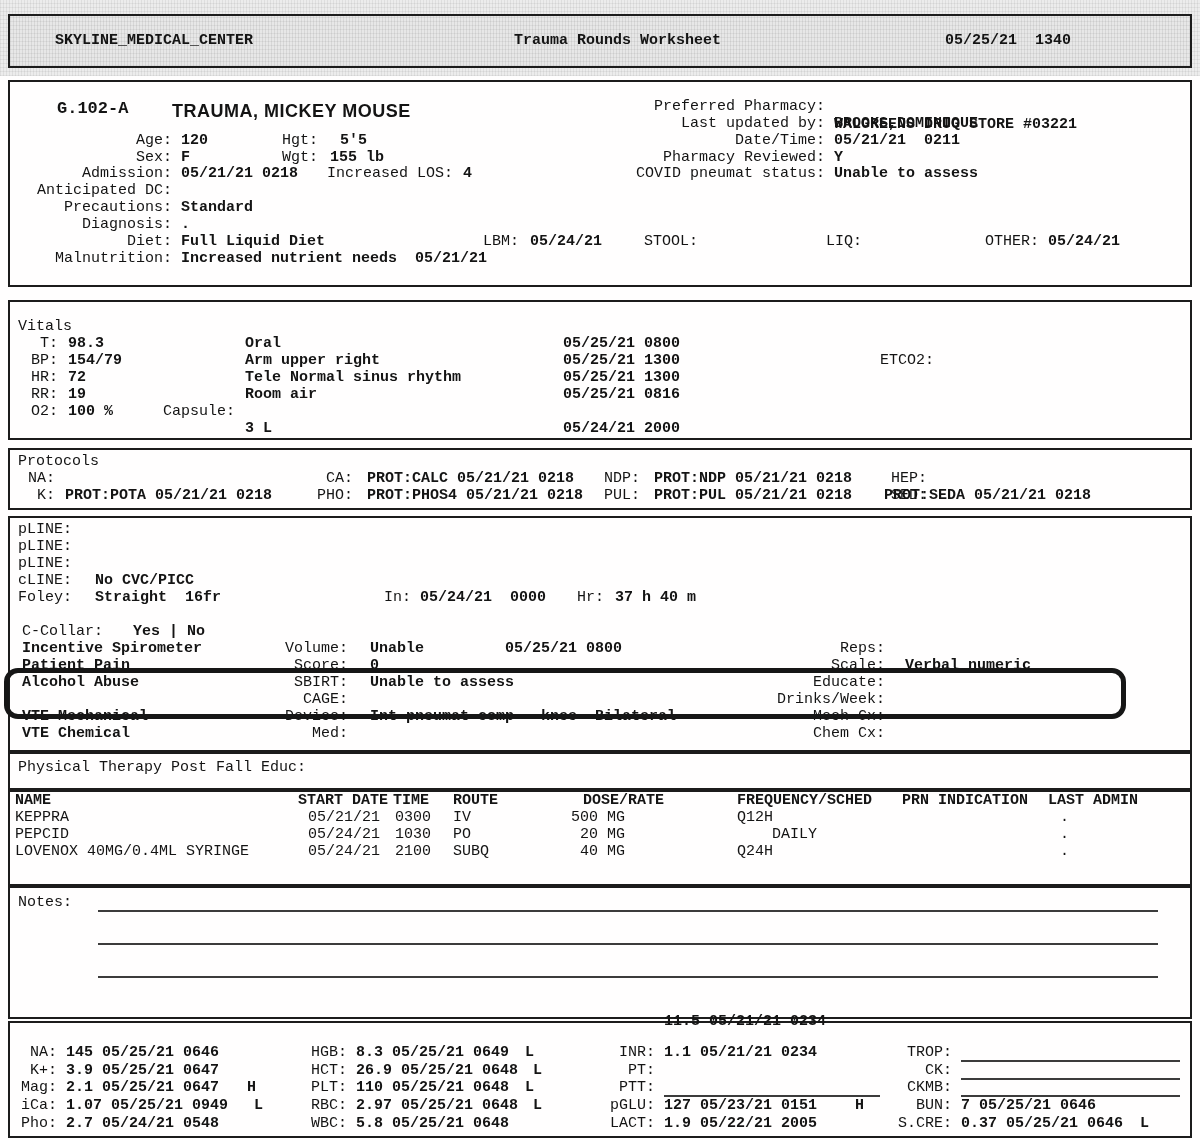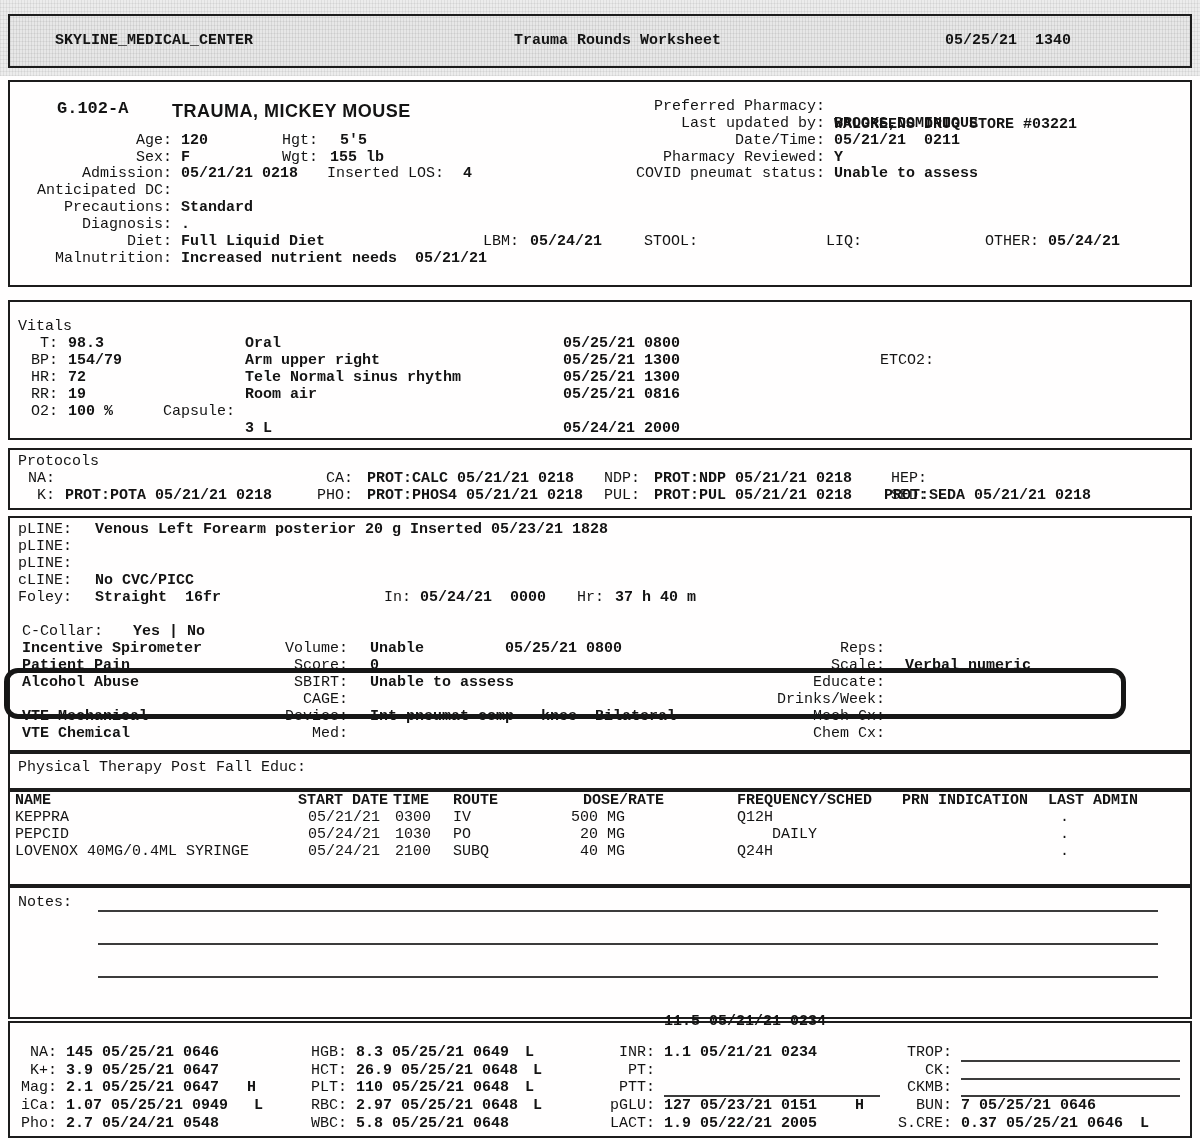--- a/index.html
+++ b/index.html
@@ -50,21 +50,21 @@
   <span class="t" style="left:282px;top:133px">Hgt:</span>
   <span class="t b" style="left:340px;top:133px">5'5</span>
 
   <span class="t" style="right:1028px;top:150px">Sex:</span>
   <span class="t b" style="left:181px;top:150px">F</span>
   <span class="t" style="left:282px;top:150px">Wgt:</span>
   <span class="t b" style="left:330px;top:150px">155 lb</span>
 
   <span class="t" style="right:1028px;top:166px">Admission:</span>
   <span class="t b" style="left:181px;top:166px">05/21/21 0218</span>
-  <span class="t" style="left:327px;top:166px">Inserted LOS:</span>
+  <span class="t" style="left:327px;top:166px">Increased LOS:</span>
   <span class="t b" style="left:463px;top:166px">4</span>
 
   <span class="t" style="right:1028px;top:183px">Anticipated DC:</span>
 
   <span class="t" style="right:1028px;top:200px">Precautions:</span>
   <span class="t b" style="left:181px;top:200px">Standard</span>
 
   <span class="t" style="right:1028px;top:217px">Diagnosis:</span>
   <span class="t b" style="left:181px;top:217px">.</span>
 
@@ -130,21 +130,20 @@
   <span class="t" style="right:1145px;top:488px">K:</span>
   <span class="t b" style="left:65px;top:488px">PROT:POTA 05/21/21 0218</span>
   <span class="t" style="right:847px;top:488px">PHO:</span>
   <span class="t b" style="left:367px;top:488px">PROT:PHOS4 05/21/21 0218</span>
   <span class="t" style="right:560px;top:488px">PUL:</span>
   <span class="t b" style="left:654px;top:488px">PROT:PUL 05/21/21 0218</span>
   <span class="t" style="right:273px;top:488px">SED:</span>
   <span class="t b" style="left:884px;top:488px">PROT:SEDA 05/21/21 0218</span>
 
   <span class="t" style="left:18px;top:522px">pLINE:</span>
-  <span class="t b" style="left:95px;top:522px">Venous Left Forearm posterior 20 g Inserted 05/23/21 1828</span>
   <span class="t" style="left:18px;top:539px">pLINE:</span>
   <span class="t" style="left:18px;top:556px">pLINE:</span>
   <span class="t" style="left:18px;top:573px">cLINE:</span>
   <span class="t b" style="left:95px;top:573px">No CVC/PICC</span>
   <span class="t" style="left:18px;top:590px">Foley:</span>
   <span class="t b" style="left:95px;top:590px">Straight  16fr</span>
   <span class="t" style="right:789px;top:590px">In:</span>
   <span class="t b" style="left:420px;top:590px">05/24/21  0000</span>
   <span class="t" style="right:596px;top:590px">Hr:</span>
   <span class="t b" style="left:615px;top:590px">37 h 40 m</span>

